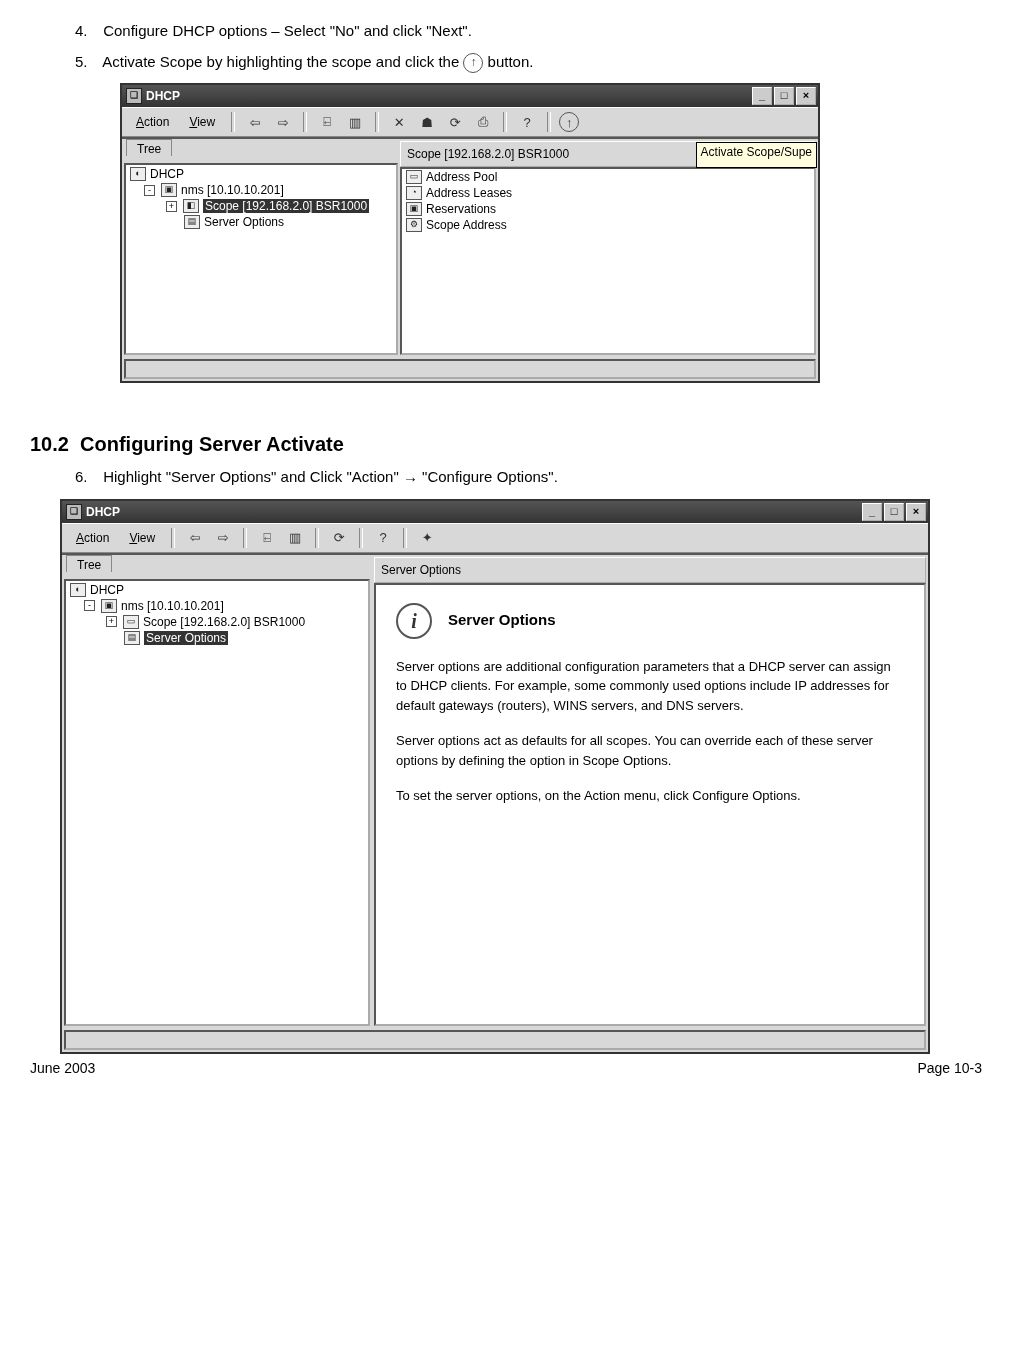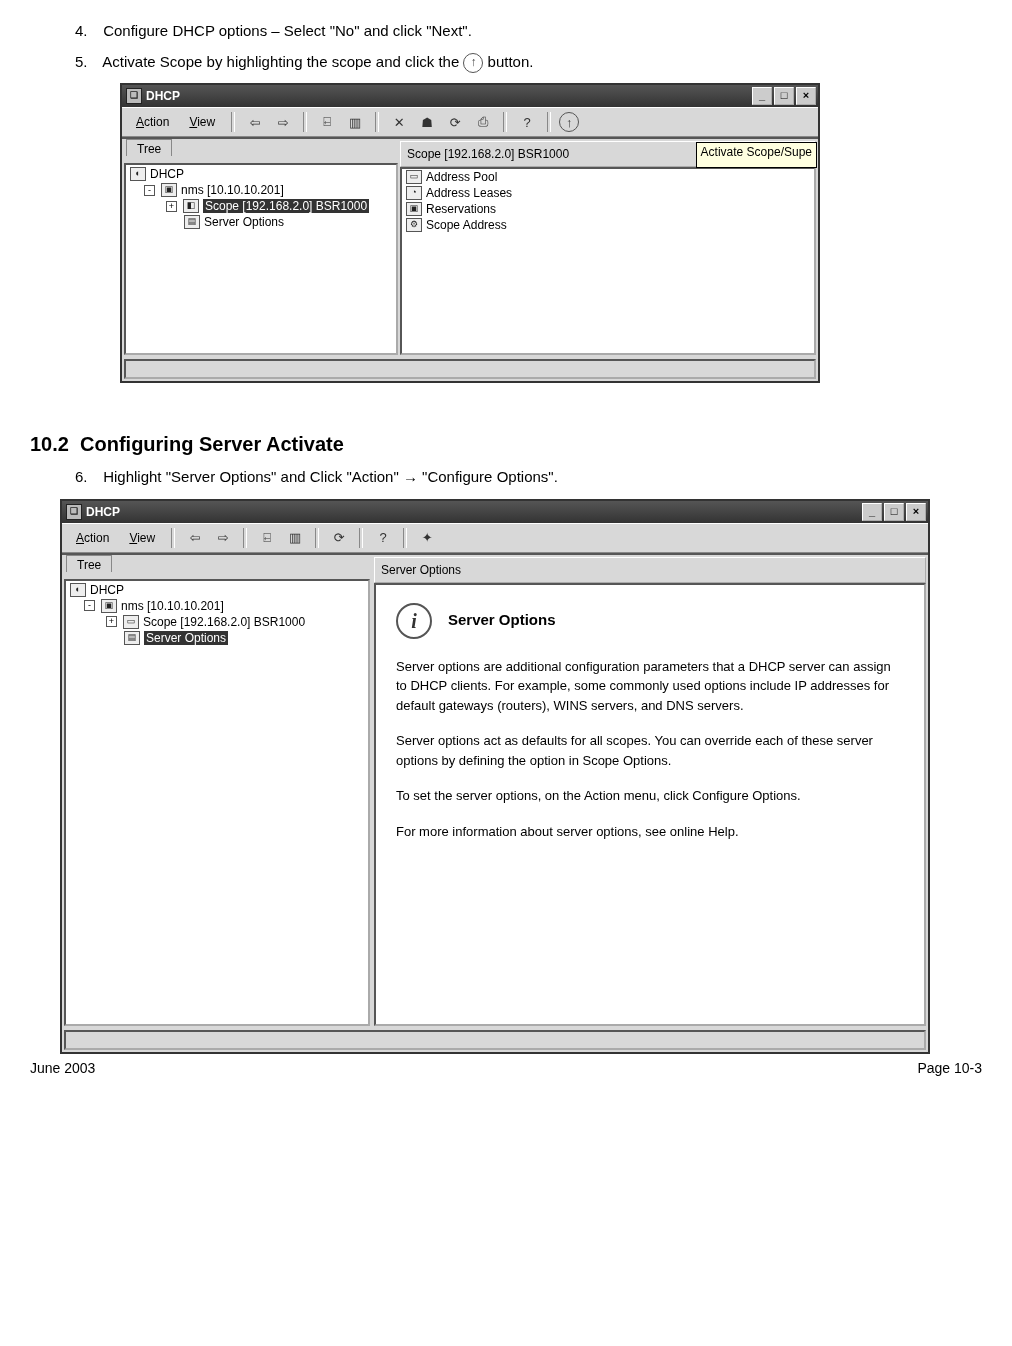--- a/index.html
+++ b/index.html
@@ -297,21 +297,20 @@
       </div>
       <div class="right-list">
         <div class="info-panel">
           <div class="info-head">
             <span class="info-icon">i</span>
             <span class="info-title">Server Options</span>
           </div>
           <div class="info-para">Server options are additional configuration parameters that a DHCP server can assign to DHCP clients. For example, some commonly used options include IP addresses for default gateways (routers), WINS servers, and DNS servers.</div>
           <div class="info-para">Server options act as defaults for all scopes.  You can override each of these server options by defining the option in Scope Options.</div>
           <div class="info-para">To set the server options, on the Action menu, click Configure Options.</div>
-          <div class="info-para">For more information about server options, see online Help.</div>
         </div>
       </div>
     </div>
   </div>
   <div class="statusbar"></div>
 </div>
 
 <div class="footer">
   <span>June 2003</span>
   <span>Page 10-3</span>

